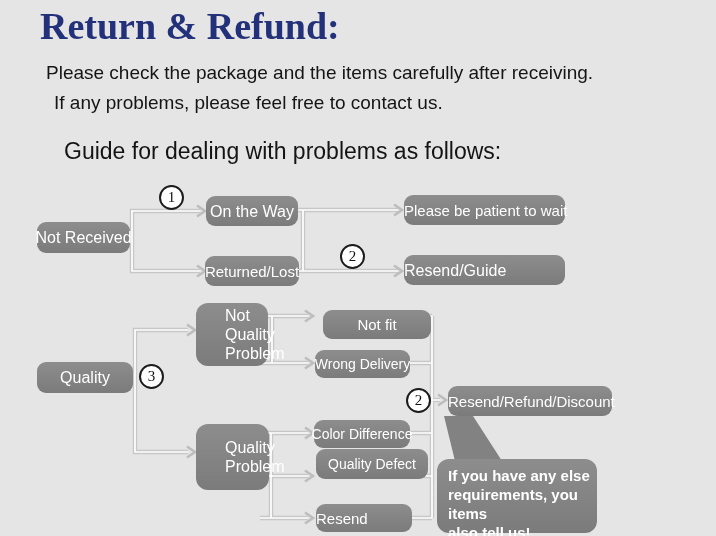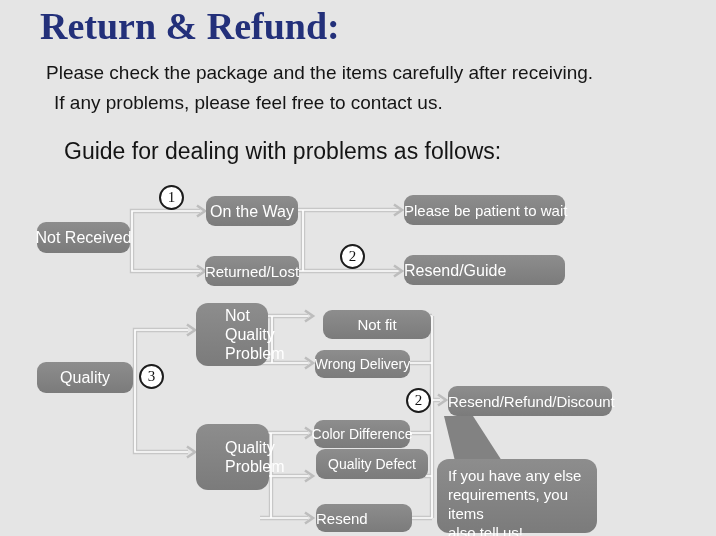--- a/index.html
+++ b/index.html
@@ -38,21 +38,21 @@
     position:absolute;z-index:3;width:21px;height:21px;
     background:#ffffff;border:2px solid #1c1c1c;border-radius:50%;
     display:flex;align-items:center;justify-content:center;
     font-family:"Liberation Serif",serif;font-size:15px;color:#111111;
   }
 
   .bubble{
     position:absolute;z-index:2;left:437px;top:459px;width:160px;height:74px;
     background:linear-gradient(#8d8d8d,#7b7b7b);border-radius:12px;
     color:#ffffff;font-size:15px;line-height:19px;
-    padding:7px 0 0 11px;box-sizing:border-box;
+    padding:7px 0 0 11px;box-sizing:border-box;font-weight:bold;
   }
 </style>
 </head>
 <body>
 
 <div class="page">
 
   <div class="title">Return &amp; Refund:</div>
   <div class="sub1">Please check the package and the items carefully after receiving.</div>
   <div class="sub2">If any problems, please feel free to contact us.</div>

